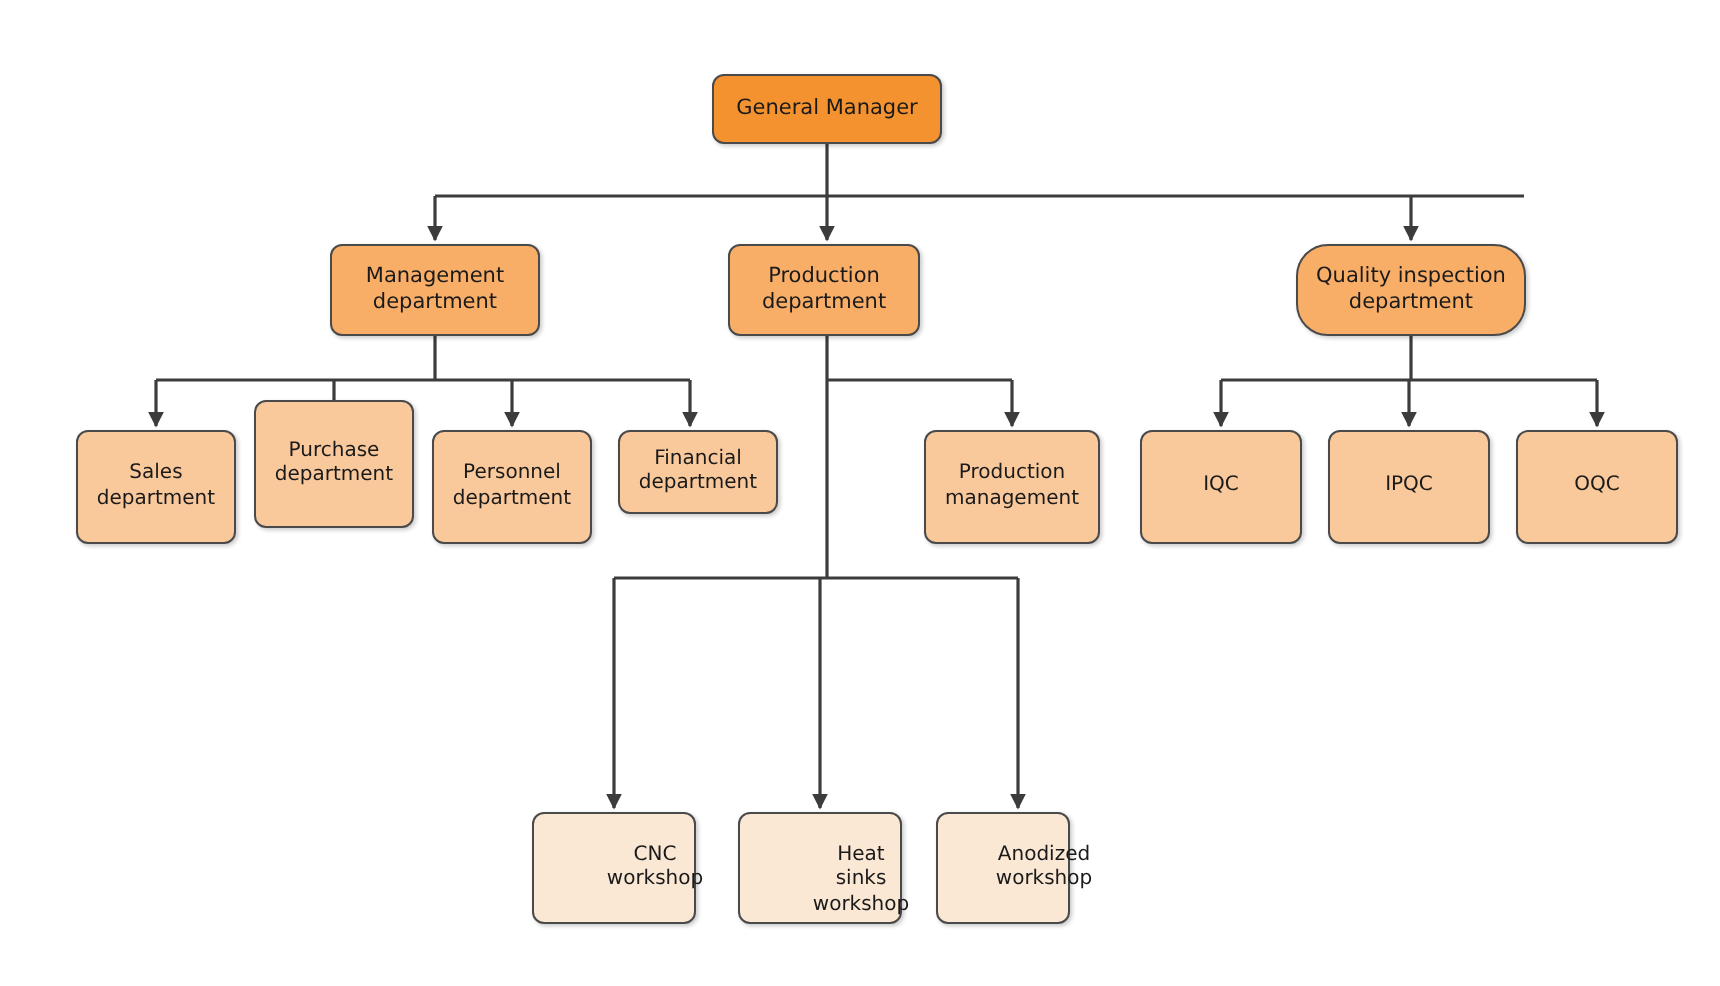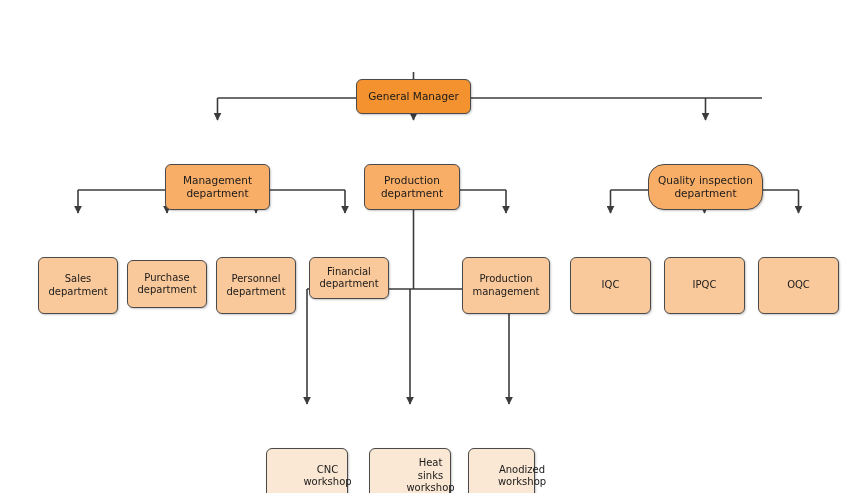--- a/index.html
+++ b/index.html
@@ -29,21 +29,20 @@
     display: flex;
     align-items: center;
     justify-content: center;
     text-align: center;
     border: 1.6px solid #4a4a4a;
     border-radius: 6px;
     color: #1a1a1a;
     line-height: 1.25;
     box-shadow: 1px 1px 2px rgba(0,0,0,0.22);
     padding: 2px 3px;
-    margin-top: 42px;
   }
   .node-label {
     display: block;
     white-space: pre-line;
   }
   .lvl-root {
     background: #f49230;
     font-size: 10.5px;
   }
   .lvl-two {
@@ -123,21 +122,21 @@
   <div class="node lvl-two" style="left:648px; top:122px; width:115px; height:46px;border-radius:16px;">
     <span class="node-label">Quality inspection
 department</span>
   </div>
 
   <div class="node lvl-three" style="left:38px; top:215px; width:80px; height:57px;align-items:center;">
     <span class="node-label">Sales
 department</span>
   </div>
 
-  <div class="node lvl-three" style="left:127px; top:218px; width:80px; height:48px;">
+  <div class="node lvl-three" style="left:127px; top:200px; width:80px; height:64px;">
     <span class="node-label">Purchase
 department</span>
   </div>
 
   <div class="node lvl-three" style="left:216px; top:215px; width:80px; height:57px;">
     <span class="node-label">Personnel
 department</span>
   </div>
 
   <div class="node lvl-three" style="left:309px; top:215px; width:80px; height:42px;text-align:center;">
@@ -160,21 +159,21 @@
 
   <div class="node lvl-three" style="left:758px; top:215px; width:81px; height:57px;">
     <span class="node-label">OQC</span>
   </div>
 
   <div class="node lvl-four" style="left:266px; top:406px; width:82px; height:56px;">
     <span class="node-label">CNC
 workshop</span>
   </div>
 
-  <div class="node lvl-four" style="left:369px; top:406px; width:82px; height:56px;">
+  <div class="node lvl-four" style="left:369px; top:406px; width:82px; height:56px;align-items:flex-end;">
     <span class="node-label">Heat sinks
 workshop</span>
   </div>
 
   <div class="node lvl-four" style="left:468px; top:406px; width:67px; height:56px;">
     <span class="node-label">Anodized
 workshop</span>
   </div>
 
 </div>

